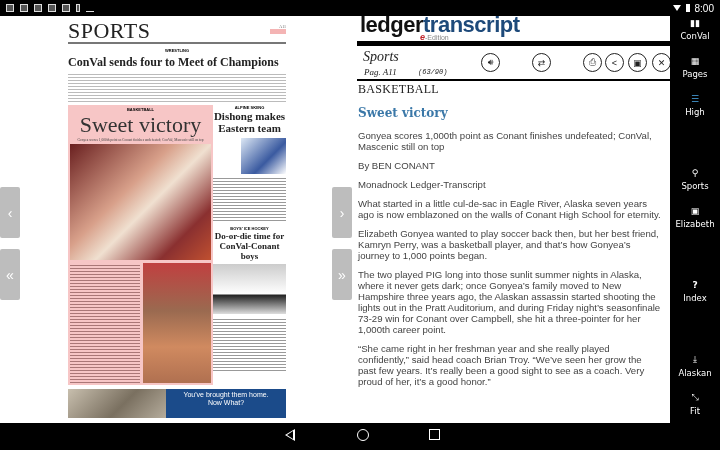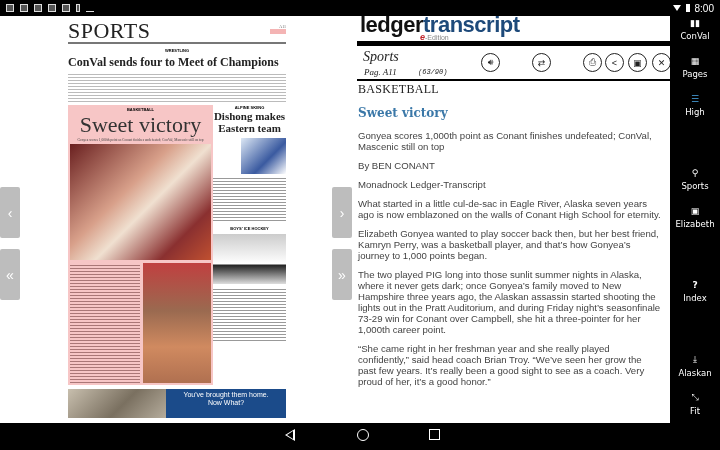--- a/index.html
+++ b/index.html
@@ -111,20 +111,21 @@
       </div>
       <div class="right-col">
         <div>
           <div class="kicker">ALPINE SKIING</div>
           <div class="rc-head">Dishong makes Eastern team</div>
           <div class="rc-photo"></div>
           <div class="rc-lines"></div>
         </div>
         <div style="margin-top:4px">
           <div class="kicker">BOYS' ICE HOCKEY</div>
+          <div class="rc-head" style="font-size:9px;line-height:10px">Do-or-die time for ConVal-Conant boys</div>
           <div class="hockey"></div>
           <div class="rc-lines" style="height:56px;margin-top:3px"></div>
         </div>
       </div>
     </div>
 
     <div class="ad">
       <div class="ad-cat">
         
       </div>

